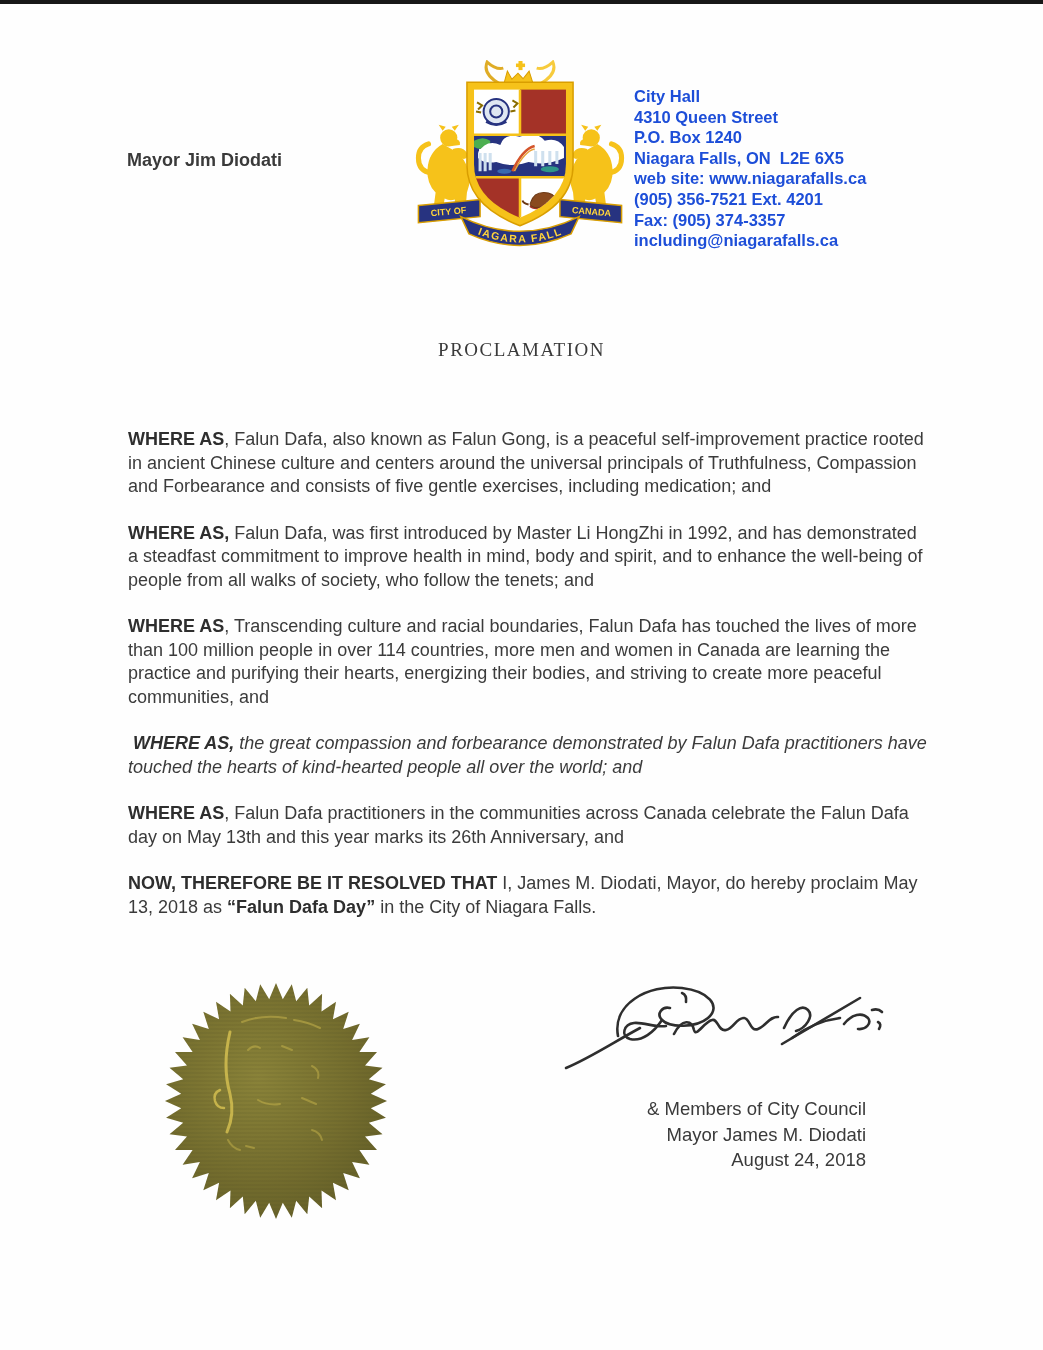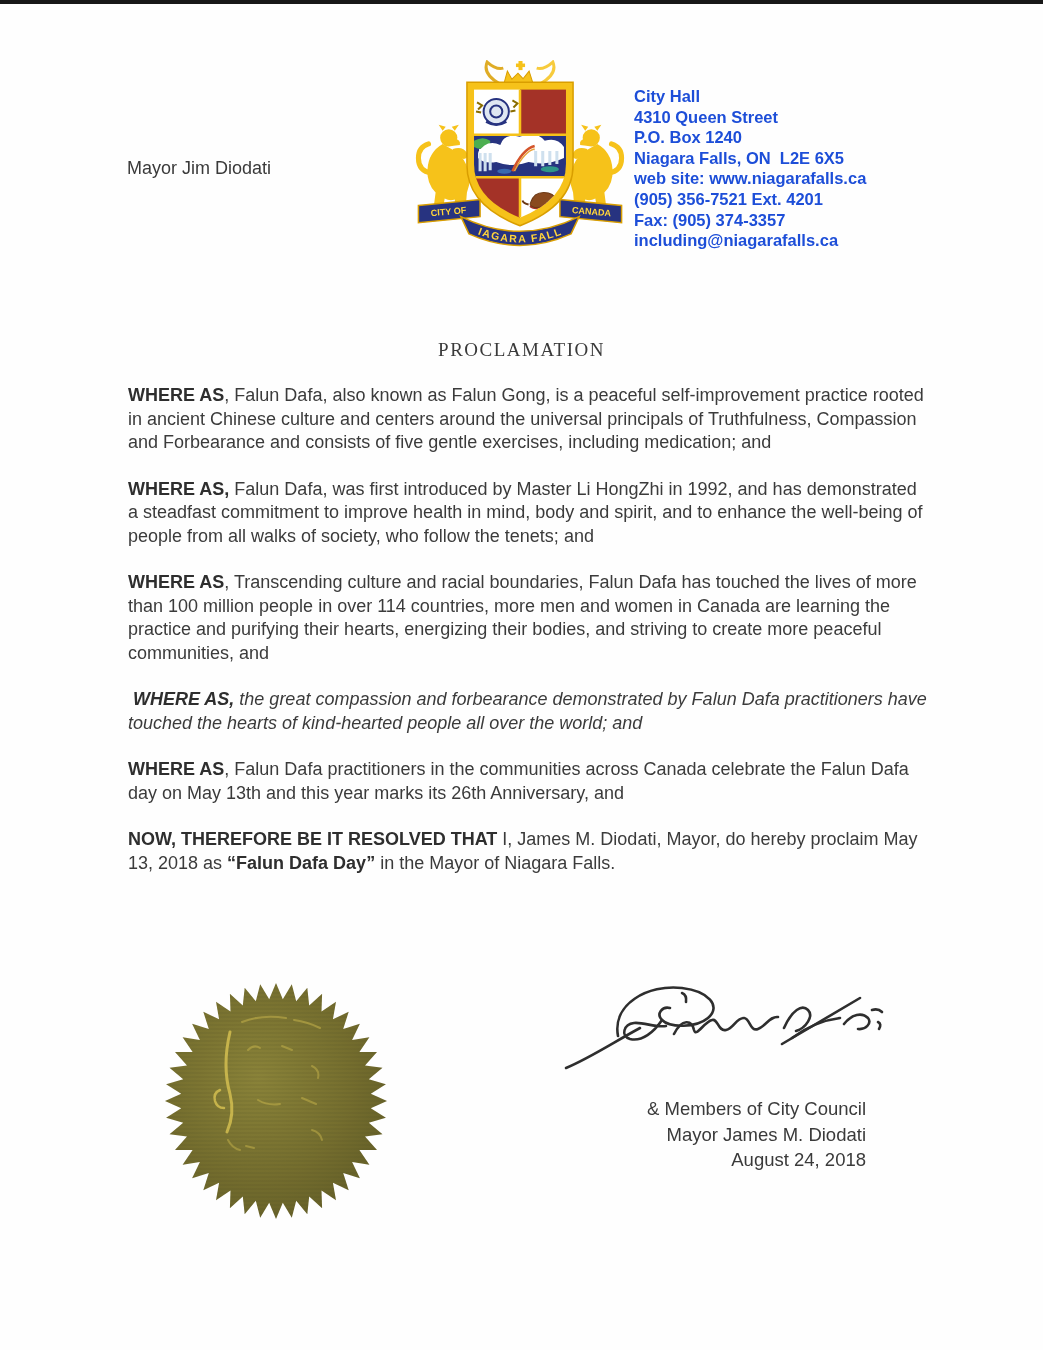--- a/index.html
+++ b/index.html
@@ -2,31 +2,31 @@
 <html style="--crest-gold: #f6c21a; --crest-gold-dark: #d99e00; --crest-gold-text: #ffd43a; --crest-red: #a43227; --crest-navy: #273380; --seal-dark: #5f5a26; --seal-mid: #756e2e; --seal-light: #8a8339; --seal-glint: #d9c352;"><head>
 <meta charset="utf-8">
 <style>
   html,body{margin:0;padding:0;background:#9a9a9a;}
   .page{
     position:relative;width:1043px;height:1350px;margin:0 auto;
     background:#fefefe;overflow:hidden;
     font-family:"Liberation Sans",sans-serif;color:#383838;
   }
   .scan-strip{position:absolute;top:0;left:0;width:100%;height:4px;background:#181818;}
-  .mayor-name{position:absolute;left:127px;top:158px;font-size:18px;font-weight:normal;color:#3a3a3a;}
+  .mayor-name{position:absolute;left:127px;top:150px;font-size:18px;font-weight:bold;color:#3a3a3a;}
   .crest{position:absolute;left:415px;top:60px;}
   .contact{
     position:absolute;left:634px;top:86px;width:330px;
     font-weight:bold;font-size:16.5px;line-height:20.6px;color:#1d4ed8;
   }
   .doc-title{
     position:absolute;left:0;top:339px;width:100%;text-align:center;
     font-size:19px;letter-spacing:1.5px;color:#3a3a3a;font-family:Liberation Serif, serif;
   }
-  .body-text{position:absolute;left:128px;top:384px;width:800px;font-size:18px;line-height:23.5px;color:#3b3b3b;}
+  .body-text{position:absolute;left:128px;top:428px;width:800px;font-size:18px;line-height:23.5px;color:#3b3b3b;}
   .body-text p{margin:0 0 23px 0;}
   .body-text p b{color:#2e2e2e;}
   .p-indent{text-indent:5px;font-style:italic;}
   .seal{position:absolute;left:162px;top:980px;}
   .signature{position:absolute;left:556px;top:976px;}
   .signoff{
     position:absolute;left:480px;top:1096px;width:386px;text-align:right;
     font-size:18.5px;line-height:25.6px;color:#3a3a3a;
   }
   
@@ -148,21 +148,21 @@
   </div>
 
   <div class="doc-title">PROCLAMATION</div>
 
   <div class="body-text">
     <p><b>WHERE AS</b><span>, Falun Dafa, also known as Falun Gong, is a peaceful self-improvement practice rooted in ancient Chinese culture and centers around the universal principals of Truthfulness, Compassion and Forbearance and consists of five gentle exercises, including medication; and</span></p>
     <p><b>WHERE AS,</b><span> Falun Dafa, was first introduced by Master Li HongZhi in 1992, and has demonstrated a steadfast commitment to improve health in mind, body and spirit, and to enhance the well-being of people from all walks of society, who follow the tenets; and</span></p>
     <p><b>WHERE AS</b><span>, Transcending culture and racial boundaries, Falun Dafa has touched the lives of more than 100 million people in over 114 countries, more men and women in Canada are learning the practice and purifying their hearts, energizing their bodies, and striving to create more peaceful communities, and</span></p>
     <p class="p-indent"><b>WHERE AS,</b><span> the great compassion and forbearance demonstrated by Falun Dafa practitioners have touched the hearts of kind-hearted people all over the world; and</span></p>
     <p><b>WHERE AS</b><span>, Falun Dafa practitioners in the communities across Canada celebrate the Falun Dafa day on May 13th and this year marks its 26th Anniversary, and</span></p>
-    <p><b>NOW, THEREFORE BE IT RESOLVED THAT</b><span> I, James M. Diodati, Mayor, do hereby proclaim May 13, 2018 as </span><b>“Falun Dafa Day”</b><span> in the Mayor of Niagara Falls.</span></p>
+    <p><b>NOW, THEREFORE BE IT RESOLVED THAT</b><span> I, James M. Diodati, Mayor, do hereby proclaim May 13, 2018 as </span><b>“Falun Dafa Day”</b><span> in the City of Niagara Falls.</span></p>
   </div>
 
   <svg class="seal" width="228" height="242" viewBox="0 0 228 242">
     <defs>
       <radialGradient id="sealGrad" cx="42%" cy="40%" r="75%">
         <stop offset="0%" stop-color="var(--seal-light)"></stop>
         <stop offset="55%" stop-color="var(--seal-mid)"></stop>
         <stop offset="100%" stop-color="var(--seal-dark)"></stop>
       </radialGradient>
       <pattern id="brushPat" width="5" height="4" patternUnits="userSpaceOnUse">

